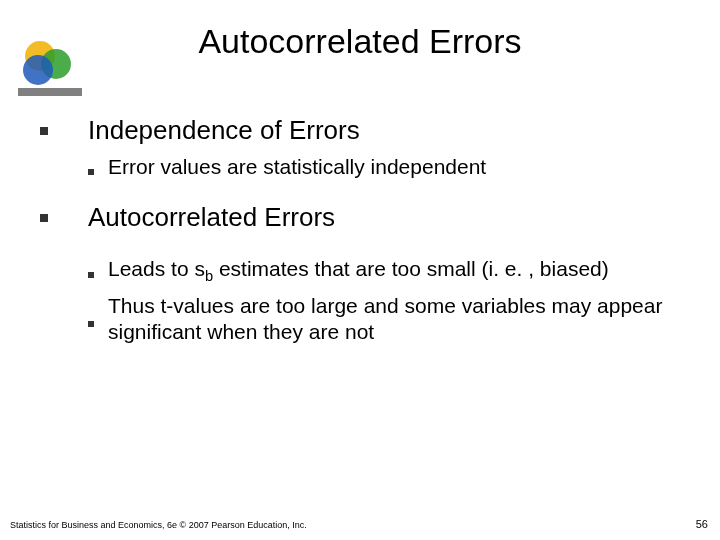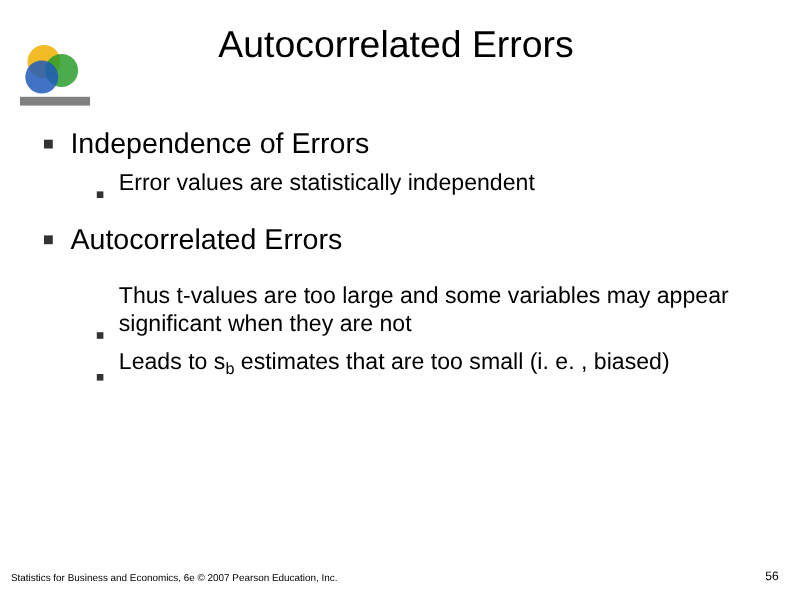--- a/index.html
+++ b/index.html
@@ -31,37 +31,38 @@
   .content {
     position: absolute;
     top: 115px;
     left: 40px;
     right: 28px;
   }
   .lvl1 {
     display: flex;
     align-items: flex-start;
     margin-bottom: 8px;
+    gap: 24px;
   }
   .lvl1 .bullet {
     width: 8px;
     height: 8px;
     background: #333;
     margin-top: 12px;
     margin-right: 16px;
     flex-shrink: 0;
   }
   .lvl1 .text {
     font-size: 26px;
     color: #000;
     line-height: 1.2;
   }
   .lvl2 {
     display: flex;
-    align-items: flex-end;
+    align-items: center;
     margin-left: 48px;
     margin-bottom: 8px;
   }
   .lvl2 .bullet {
     width: 6px;
     height: 6px;
     background: #333;
     margin-top: 10px;
     margin-right: 14px;
     flex-shrink: 0;
@@ -118,25 +119,25 @@
 
   <div class="lvl1">
     <div class="bullet"></div>
     <div class="text">Autocorrelated Errors</div>
   </div>
 
   <div class="gap"></div>
 
   <div class="lvl2">
     <div class="bullet"></div>
-    <div class="text">Thus t-values are too large and some variables may appear significant when they are not</div>
+    <div class="text">
+      <span>Leads to  s</span><sub>b</sub><span>  estimates that are too small (i. e. , biased)</span>
+    </div>
   </div>
   <div class="lvl2">
     <div class="bullet"></div>
-    <div class="text">
-      <span>Leads to  s</span><sub>b</sub><span>  estimates that are too small (i. e. , biased)</span>
-    </div>
+    <div class="text">Thus t-values are too large and some variables may appear significant when they are not</div>
   </div>
 
 </div>
 
 <div class="footer-left">Statistics for Business and Economics, 6e © 2007 Pearson Education, Inc.</div>
 <div class="footer-right">56</div>
 
 </body></html>

